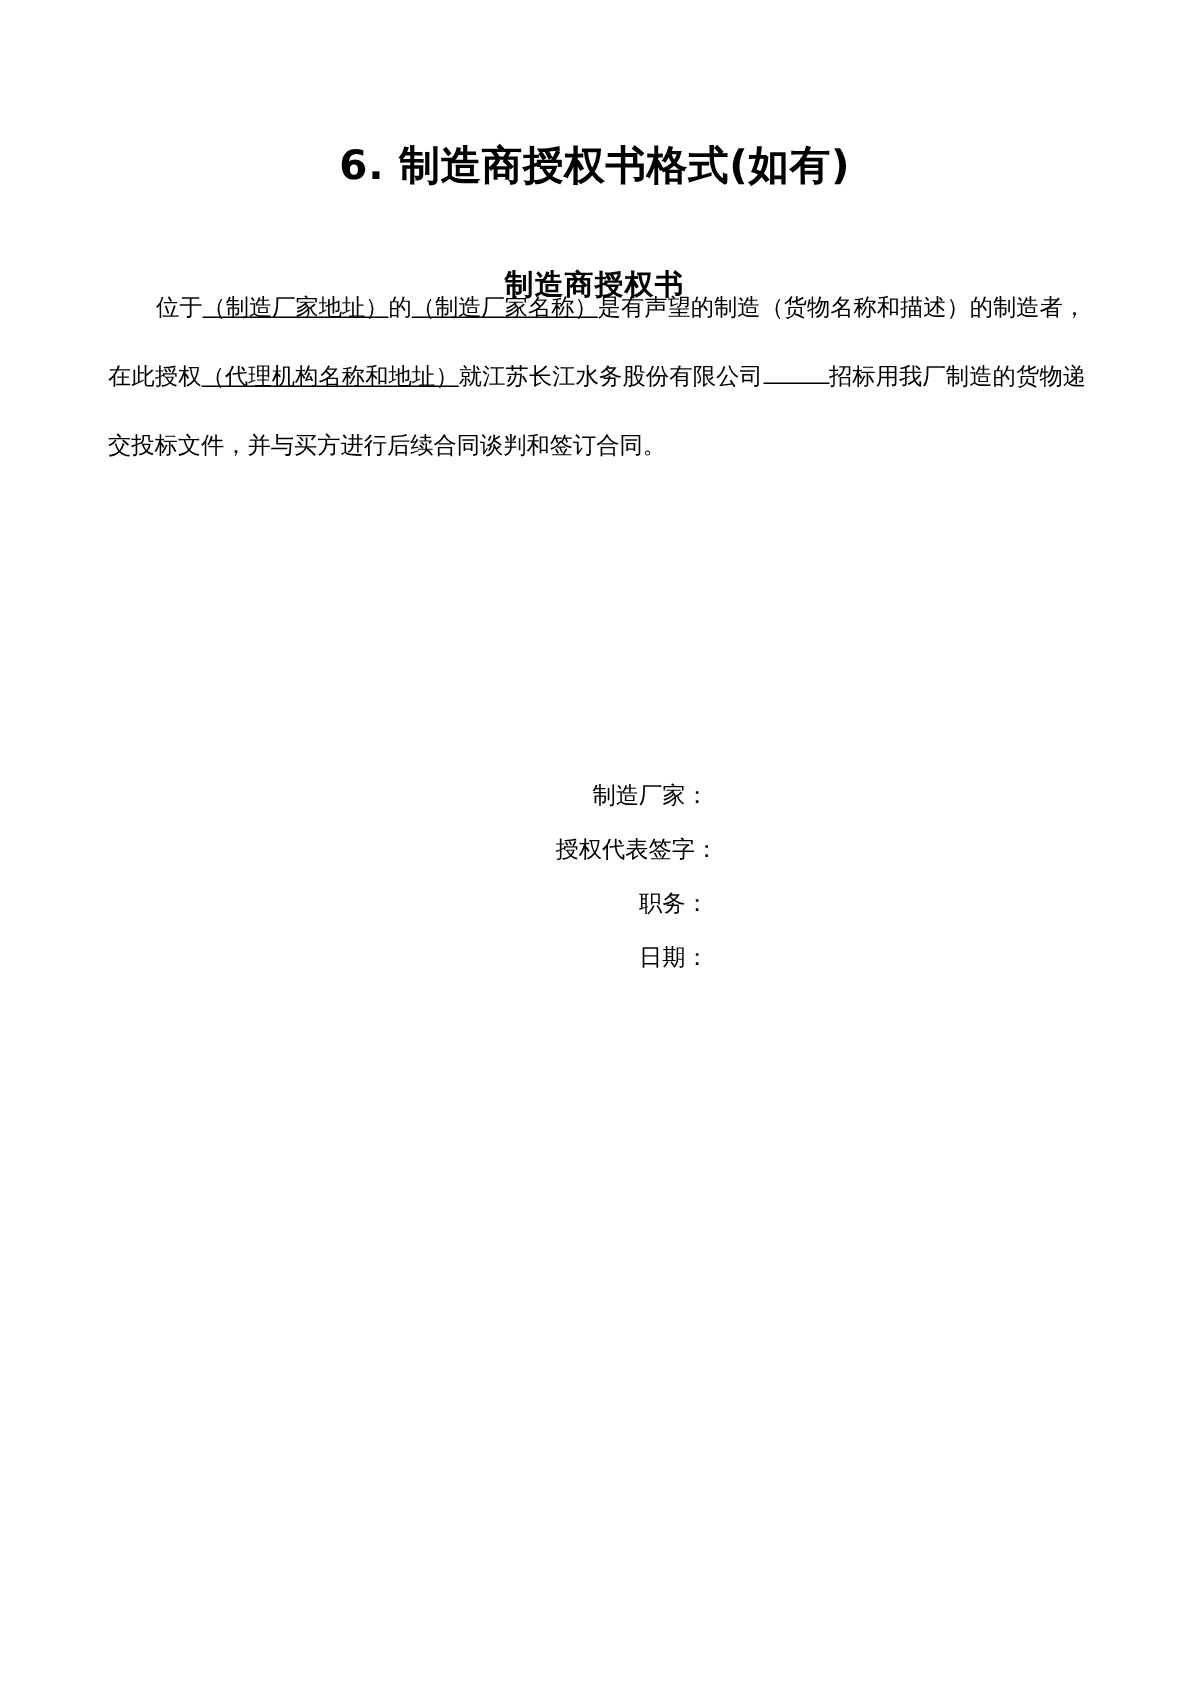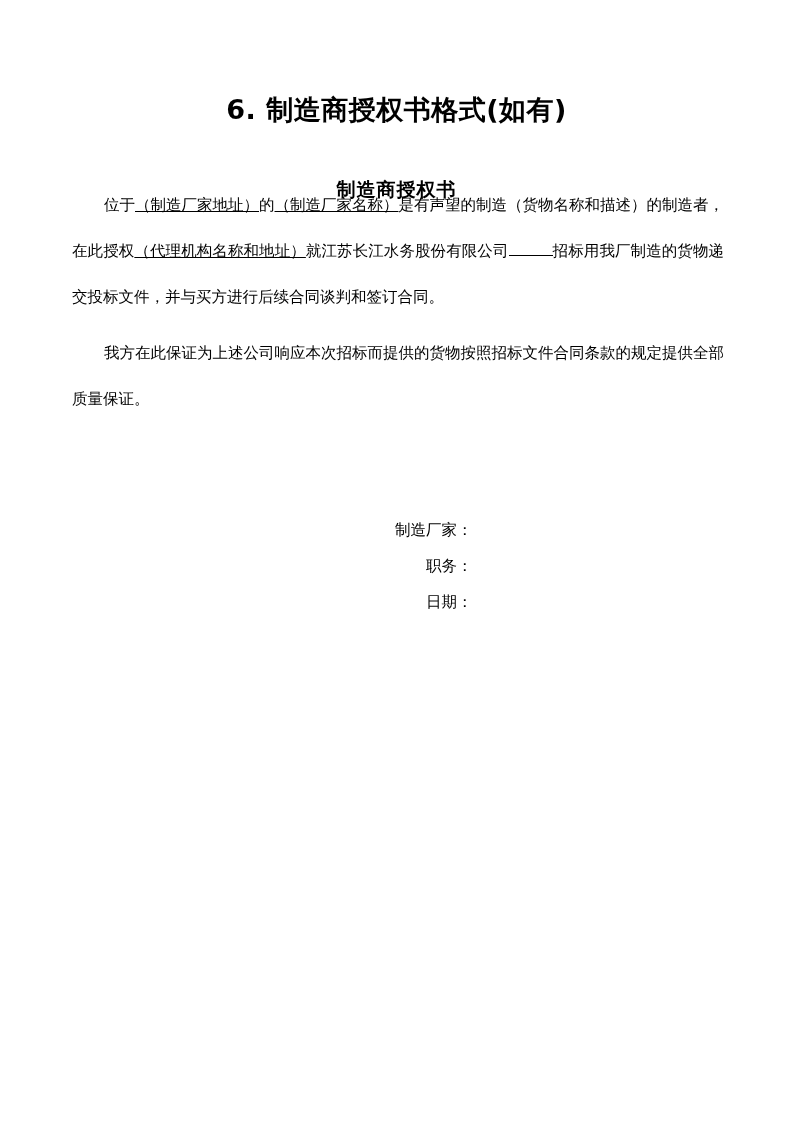--- a/index.html
+++ b/index.html
@@ -112,24 +112,24 @@
 
   <div class="doc-title">6. 制造商授权书格式(如有)</div>
 
   <div class="sub-title">制造商授权书</div>
 
   <div class="body-block">
 
 
     <p class="para"><span>位于</span><span class="u">（制造厂家地址）</span><span>的</span><span class="u">（制造厂家名称）</span><span>是有声望的制造（货物名称和描述）的制造者，在此授权</span><span class="u">（代理机构名称和地址）</span><span>就江苏长江水务股份有限公司</span><span class="blank"></span><span>招标用我厂制造的货物递交投标文件，并与买方进行后续合同谈判和签订合同。</span></p>
 
-    <p class="para">我方在此保证为上述公司响应本次招标而提供的货物按照招标文件合同条款的规定提供全部质量保证。</p>
 
   </div>
 
   <div class="sign-block">
     <div class="sign-row"><span class="sign-label">制造厂家：</span></div>
+    <div class="sign-row"><span class="sign-label">授权代表签字：</span></div>
     <div class="sign-row"><span class="sign-label">职务：</span></div>
     <div class="sign-row"><span class="sign-label">日期：</span></div>
   </div>
 
 
 </div>
 
 </body></html>

